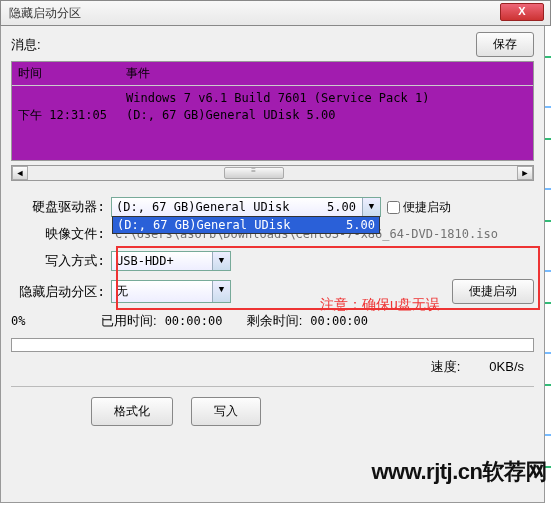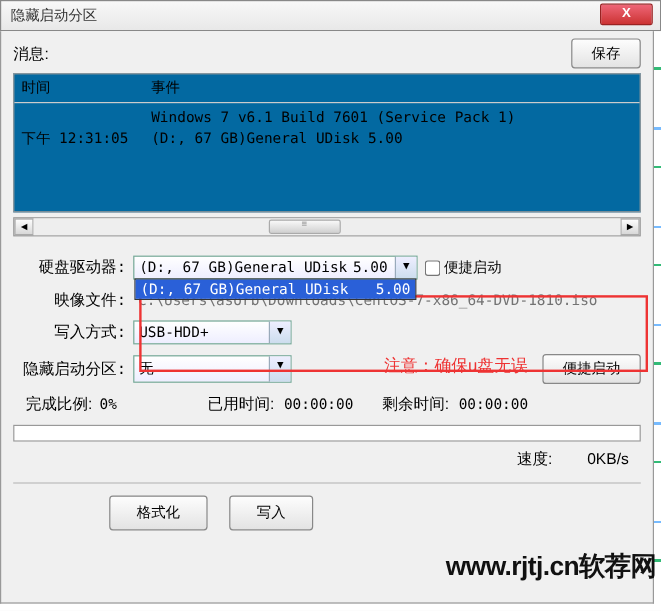--- a/index.html
+++ b/index.html
@@ -3,49 +3,49 @@
 <meta charset="utf-8">
 <style>
 * { box-sizing: border-box; margin: 0; padding: 0; }
 body { font-family: "Microsoft YaHei", SimSun, sans-serif; font-size: 12px; background: #fff; width: 551px; height: 509px; position: relative; }
 .titlebar { height: 26px; background: linear-gradient(#f8f8f8,#e8e8e8); border: 1px solid #888; display: flex; align-items: center; padding-left: 8px; color: #333; position: relative; }
 .close-btn { position: absolute; right: 6px; top: 2px; width: 44px; height: 18px; background: linear-gradient(#e67,#c33); border: 1px solid #922; border-radius: 2px; color: #fff; text-align: center; line-height: 14px; font-weight: bold; font-size: 11px; }
 .content { position: absolute; top: 26px; left: 0; right: 6px; bottom: 6px; border: 1px solid #999; border-top: none; background: #f0f0f0; padding: 6px 10px; }
 .msg-row { display: flex; align-items: center; margin-bottom: 4px; }
 .msg-row .msg-label { flex: 1; font-size: 13px; }
 .btn { background: linear-gradient(#fdfdfd,#e3e3e3); border: 1px solid #888; border-radius: 3px; padding: 3px 16px; font-size: 12px; cursor: pointer; font-family: inherit; }
-.log-box { background: #0369a1; border: 1px solid #999; height: 116px; position: relative; }
+.log-box { background: #a21caf; border: 1px solid #999; height: 100px; position: relative; }
 .log-header { display: flex; border-bottom: 1px solid #ccc; padding: 3px 6px; font-size: 12px; }
 .log-header .col-time { width: 108px; }
 .log-body { font-family: "SimSun","NSimSun",monospace; font-size: 12px; padding: 4px 6px; line-height: 17px; }
 .log-line1 { padding-left: 108px; }
 .log-line2 { display: flex; }
 .log-line2 .t { width: 108px; }
 .scroll-h { height: 16px; background: #e8e8e8; border: 1px solid #999; margin-top: 4px; position: relative; display: flex; align-items: center; }
 .scroll-h .arrow { width: 16px; height: 14px; background: linear-gradient(#fdfdfd,#d8d8d8); border: 1px solid #aaa; text-align: center; font-size: 9px; line-height: 12px; }
 .scroll-h .track { flex: 1; height: 14px; background: #eee; position: relative; }
 .scroll-h .thumb { position: absolute; left: 40%; width: 60px; height: 12px; top: 1px; background: linear-gradient(#f8f8f8,#d0d0d0); border: 1px solid #aaa; border-radius: 2px; }
 .thumb::after { content:"≡"; position:absolute; left:50%; transform:translateX(-50%); font-size:8px; color:#888; top:-2px;}
 .form-area { margin-top: 16px; }
 .form-row { display: flex; align-items: center; margin-bottom: 8px; }
 .form-row .flabel { width: 100px; text-align: right; padding-right: 6px; font-size: 13px; font-family: Liberation Mono, monospace; }
 .select { background: linear-gradient(#fff,#eef); border: 1px solid #7a9; font-family: "SimSun","NSimSun",monospace; font-size: 12px; padding: 2px 4px; position: relative; }
-.drive-select { width: 237px; }
+.drive-select { width: 270px; }
 .select .arrow-btn { position: absolute; right: 0; top: 0; width: 18px; height: 100%; background: linear-gradient(#eef,#cde); border-left: 1px solid #9ab; text-align: center; font-size: 9px; line-height: 16px; }
 .dropdown-open { position: relative; }
 .options { position: absolute; top: 100%; left: 0; right: 0; background: #fff; border: 1px solid #333; z-index: 10; }
 .option { padding: 1px 4px; font-family: "SimSun","NSimSun",monospace; font-size: 12px; display: flex; justify-content: space-between; }
 .option.sel { background: #2a60d8; color: #fff; }
 .chk { display: flex; align-items: center; gap: 3px; margin-left: 6px; font-size: 12px; }
 .chk input { width: 13px; height: 13px; }
 .red-box { position: absolute; border: 2px solid #e33; pointer-events: none; }
 .red-box.outer { top: 246px; left: 116px; width: 424px; height: 64px; }
 .anno { position: absolute; top: 296px; left: 320px; color: #e33; font-size: 14px; font-weight: 500; z-index: 20; }
 .img-path { color: #737373; font-family: "SimSun","NSimSun",monospace; font-size: 12px; padding: 2px 4px; }
-.readonly-select { width: 132px; }
+.readonly-select { width: 120px; }
 .stat-row { display: flex; align-items: center; margin-bottom: 8px; }
 .stat-row .slabel { font-size: 13px; }
 .stat-row .sval { font-family: "SimSun","NSimSun",monospace; font-size: 12px; }
 .divider { border-top: 1px solid #bbb; margin: 6px 0 10px; }
 .speed-row { text-align: right; padding-right: 10px; font-size: 13px; margin-bottom: 10px; }
 .btn-row { display: flex; gap: 18px; padding-left: 80px; align-items: center; position: relative; }
 .btn-row .btn { padding: 5px 22px; }
 .watermark { position: absolute; right: 4px; bottom: 22px; font-size: 22px; font-weight: bold; color: #111; z-index: 30; font-family: "Microsoft YaHei", sans-serif; letter-spacing: -0.5px; }
 .right-strip { position: absolute; right: 0; top: 26px; width: 6px; bottom: 6px; background: repeating-linear-gradient(#fff,#fff 30px,#3b7 30px,#3b7 32px,#fff 32px,#fff 80px,#7bf 80px,#7bf 82px); }
 </style>
@@ -123,21 +123,20 @@
       <span class="flabel">隐藏启动分区:</span>
       <div class="select readonly-select">
         <span>无</span>
         <div class="arrow-btn">▼</div>
       </div>
       <div style="flex:1"></div>
       <button class="btn">便捷启动</button>
     </div>
 
     <div class="stat-row" style="gap:0">
-      <span class="slabel" style="width:72px;text-align:right;padding-right:6px">完成比例:</span>
       <span class="sval" style="width:90px">0%</span>
       <span class="slabel">已用时间:</span>
       <span class="sval" style="width:90px;padding-left:8px">00:00:00</span>
       <span class="slabel">剩余时间:</span>
       <span class="sval" style="padding-left:8px">00:00:00</span>
     </div>
 
     <div style="height:14px;border:1px solid #999;background:#fff;margin:2px 0 6px"></div>
 
     <div class="speed-row">

